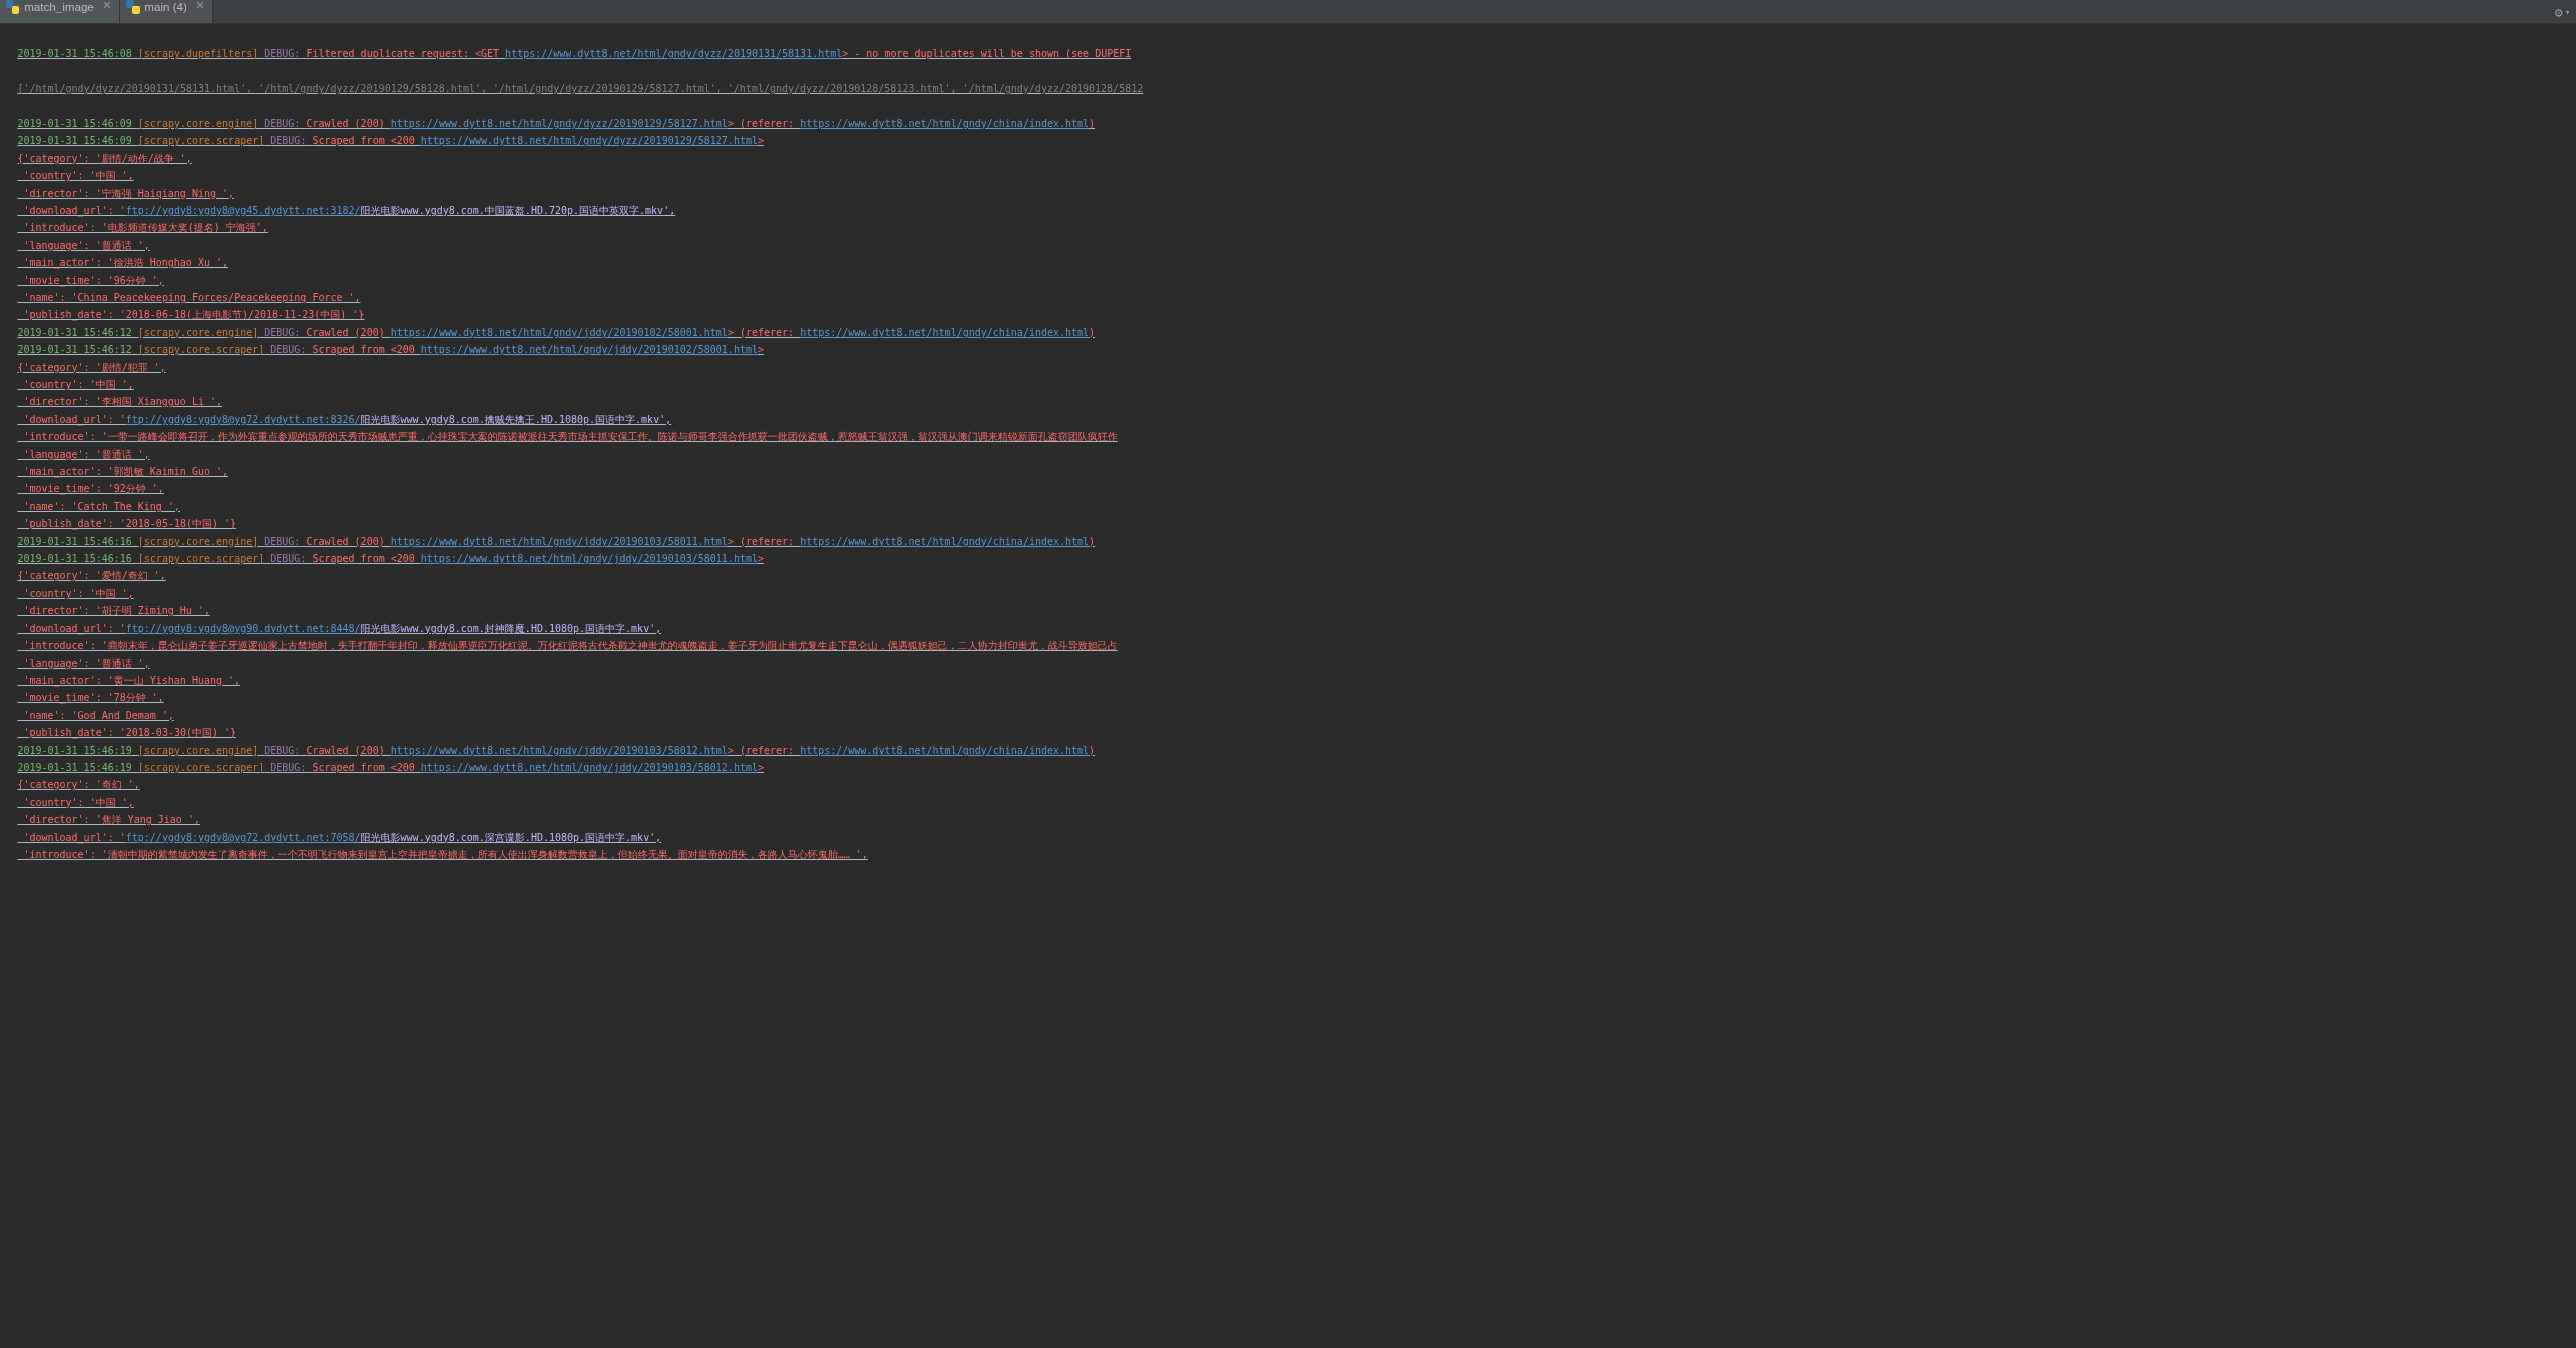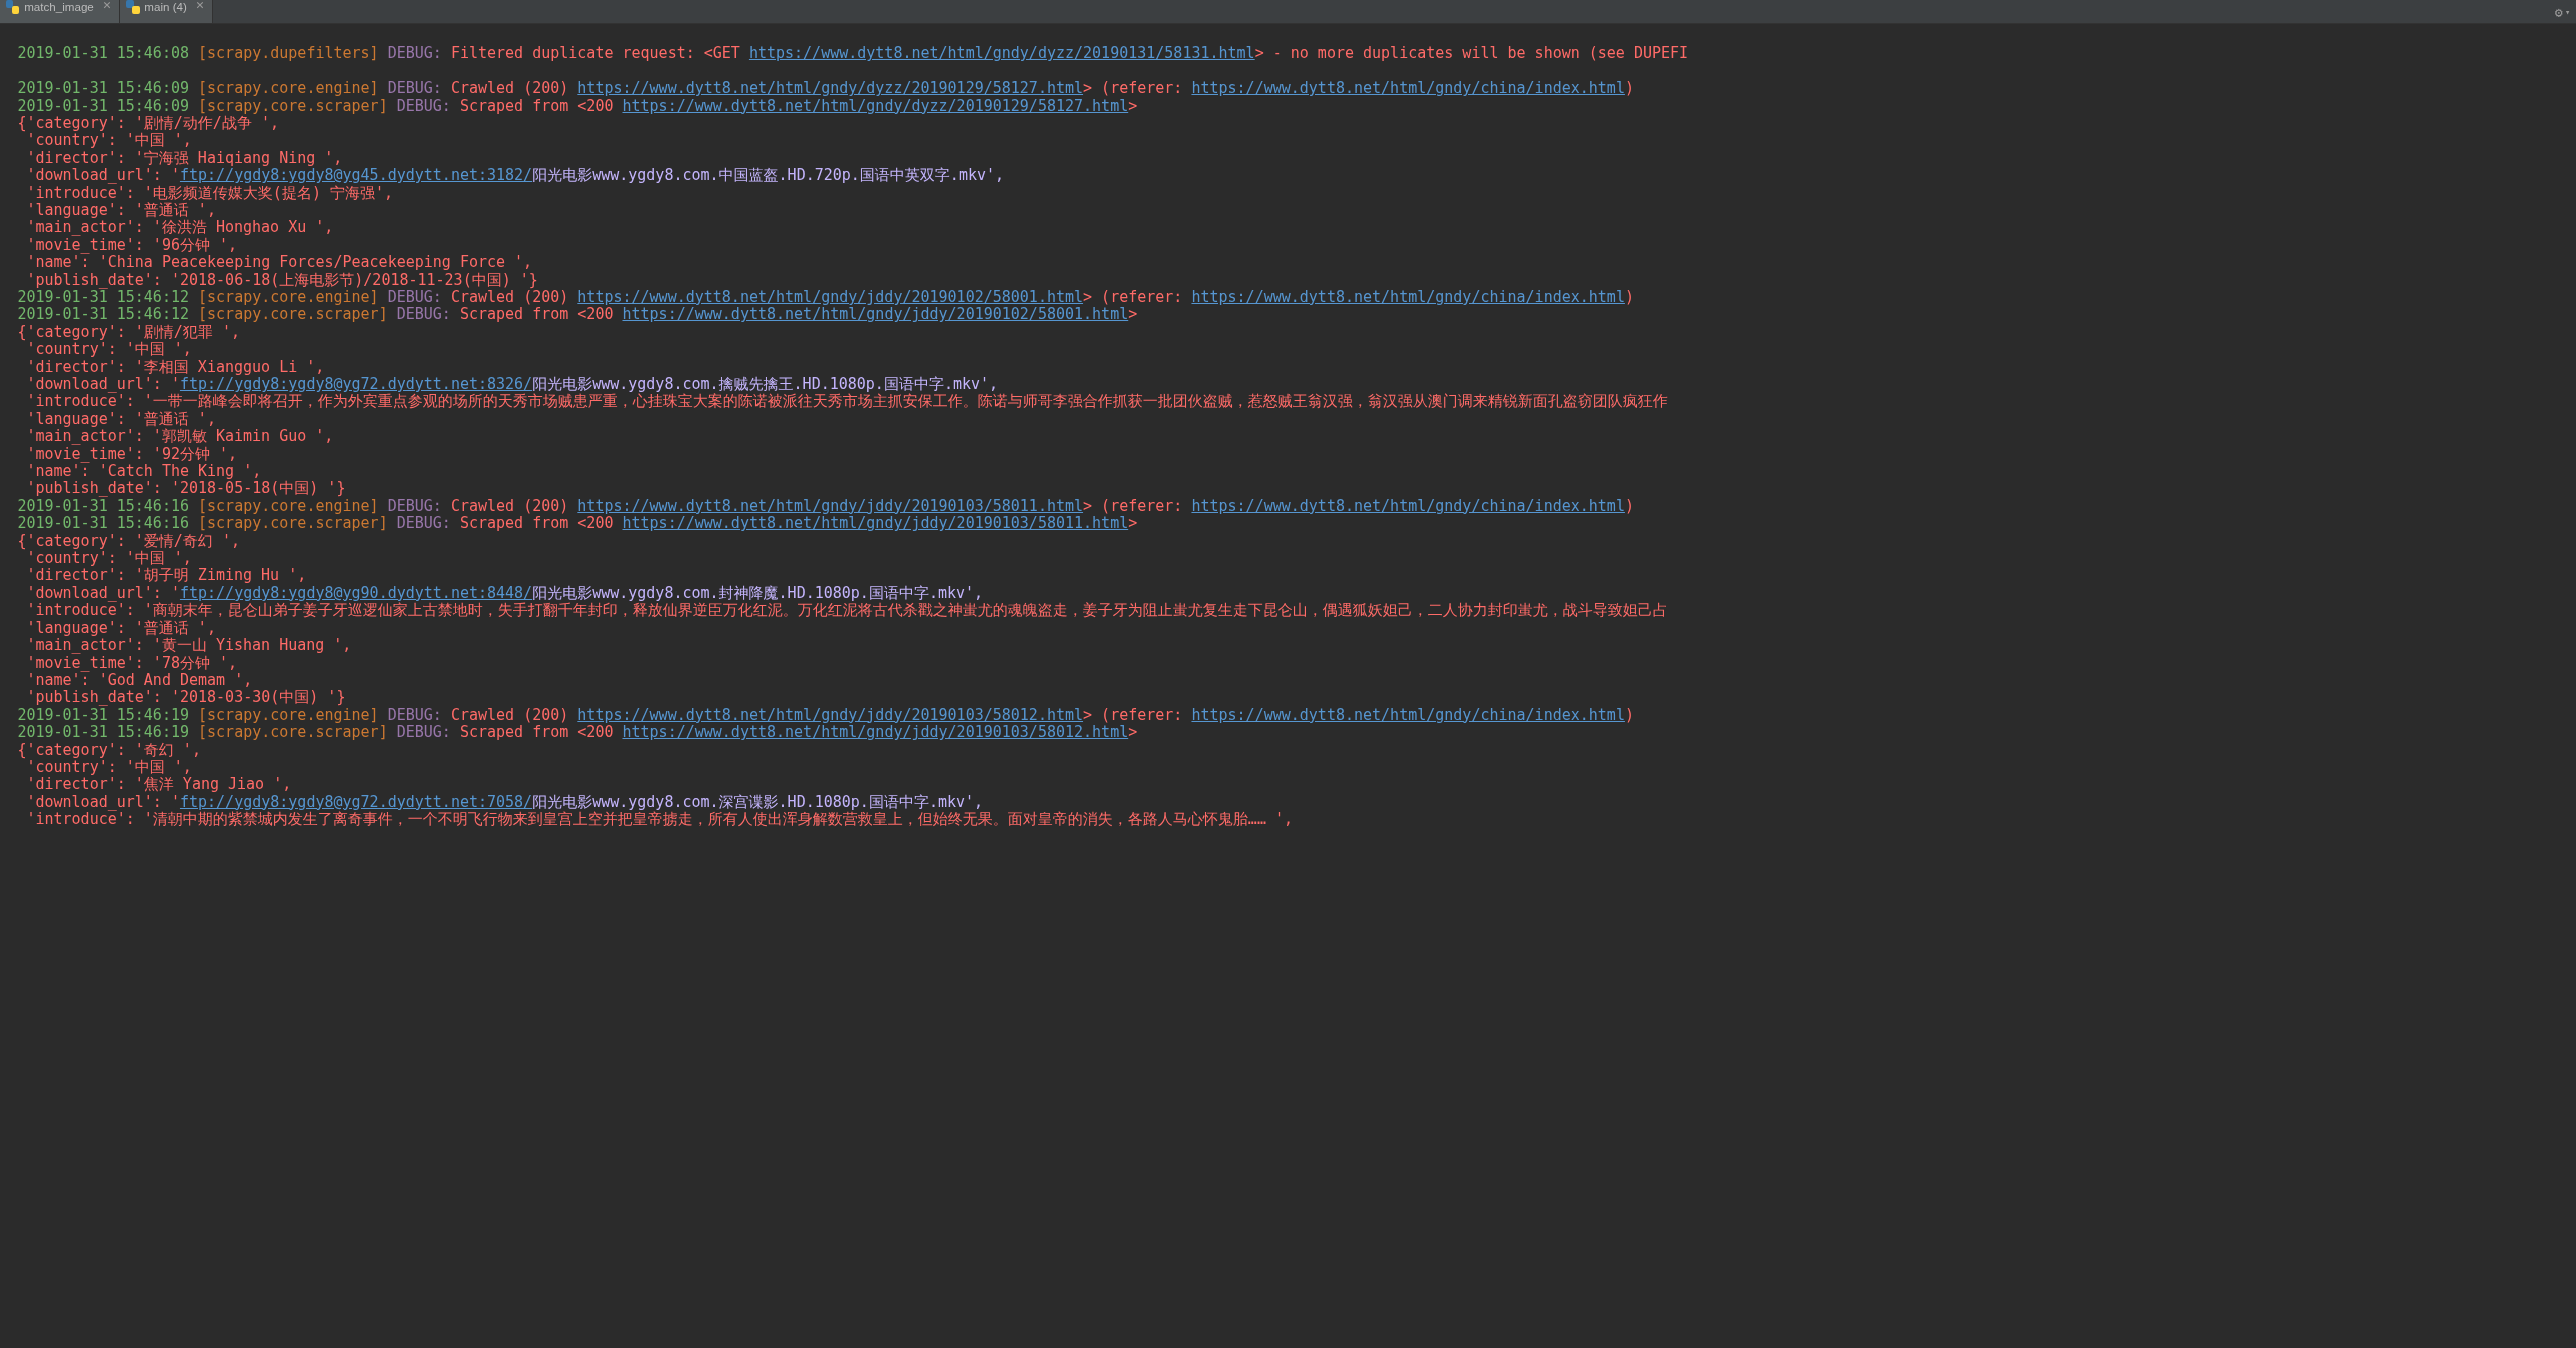--- a/index.html
+++ b/index.html
@@ -66,23 +66,24 @@
     color: #9a9a9a;
     font-size: 13.6px;
     cursor: pointer;
   }
   .gear .chev { font-size:8.7px; margin-left:1.9px; }
 
   .console {
     padding: 3.9px 5.8px 7.7px 17.4px;
     white-space: pre;
     line-height: 17.4px;
-    font-size: 15px;
+    font-size: 10px;
     overflow: hidden;
     letter-spacing: 0;
+    text-decoration: underline;
   }
   .l   { display:block; white-space:pre; }
   .ts  { color:#72b76b; }             
   .mod { color:#cc7832; }             
   .dbg { color:#9876aa; }             
   .key { color:#ff6b68; }             
   .lnk { color:#5696d1; text-decoration:underline; cursor:pointer; }
   .sfx { color:#c4b5fd; }             
   .gry { color:#808080; }
 </style>
@@ -102,15 +103,16 @@
   </div>
   <div class="spacer"></div>
   <div class="gear">
     <span>⚙</span>
       <span class="chev">▾</span>
   </div>
 </div>
 
 <div class="console">
 <span class="l"><span class="ts">2019-01-31 15:46:08</span> <span class="mod">[scrapy.dupefilters]</span> <span class="dbg">DEBUG:</span> <span class="key">Filtered duplicate request: &lt;GET </span><span class="lnk">https://www.dytt8.net/html/gndy/dyzz/20190131/58131.html</span><span class="key">&gt; - no more duplicates will be shown (see DUPEFI</span></span>
+<span class="l gry">['/html/gndy/dyzz/20190131/58131.html', '/html/gndy/dyzz/20190129/58128.html', '/html/gndy/dyzz/20190129/58127.html', '/html/gndy/dyzz/20190128/58123.html', '/html/gndy/dyzz/20190128/5812</span>
 <div id="blocks"><span class="l"><span class="ts">2019-01-31 15:46:09</span> <span class="mod">[scrapy.core.engine]</span> <span class="dbg">DEBUG:</span> <span class="key">Crawled (200) <get <="" span=""><span class="lnk">https://www.dytt8.net/html/gndy/dyzz/20190129/58127.html</span><span class="key">&gt; (referer: </span><span class="lnk">https://www.dytt8.net/html/gndy/china/index.html</span><span class="key">)</span></get></span></span><span class="l"><span class="ts">2019-01-31 15:46:09</span> <span class="mod">[scrapy.core.scraper]</span> <span class="dbg">DEBUG:</span> <span class="key">Scraped from &lt;200 </span><span class="lnk">https://www.dytt8.net/html/gndy/dyzz/20190129/58127.html</span><span class="key">&gt;</span></span><span class="l key">{'category': '剧情/动作/战争 ',</span><span class="l key"> 'country': '中国 ',</span><span class="l key"> 'director': '宁海强 Haiqiang Ning ',</span><span class="l"><span class="key"> 'download_url': '</span><span class="lnk">ftp://ygdy8:ygdy8@yg45.dydytt.net:3182/</span><span class="sfx">阳光电影www.ygdy8.com.中国蓝盔.HD.720p.国语中英双字.mkv',</span></span><span class="l key"> 'introduce': '电影频道传媒大奖(提名) 宁海强',</span><span class="l key"> 'language': '普通话 ',</span><span class="l key"> 'main_actor': '徐洪浩 Honghao Xu ',</span><span class="l key"> 'movie_time': '96分钟 ',</span><span class="l key"> 'name': 'China Peacekeeping Forces/Peacekeeping Force ',</span><span class="l key"> 'publish_date': '2018-06-18(上海电影节)/2018-11-23(中国) '}</span><span class="l"><span class="ts">2019-01-31 15:46:12</span> <span class="mod">[scrapy.core.engine]</span> <span class="dbg">DEBUG:</span> <span class="key">Crawled (200) <get <="" span=""><span class="lnk">https://www.dytt8.net/html/gndy/jddy/20190102/58001.html</span><span class="key">&gt; (referer: </span><span class="lnk">https://www.dytt8.net/html/gndy/china/index.html</span><span class="key">)</span></get></span></span><span class="l"><span class="ts">2019-01-31 15:46:12</span> <span class="mod">[scrapy.core.scraper]</span> <span class="dbg">DEBUG:</span> <span class="key">Scraped from &lt;200 </span><span class="lnk">https://www.dytt8.net/html/gndy/jddy/20190102/58001.html</span><span class="key">&gt;</span></span><span class="l key">{'category': '剧情/犯罪 ',</span><span class="l key"> 'country': '中国 ',</span><span class="l key"> 'director': '李相国 Xiangguo Li ',</span><span class="l"><span class="key"> 'download_url': '</span><span class="lnk">ftp://ygdy8:ygdy8@yg72.dydytt.net:8326/</span><span class="sfx">阳光电影www.ygdy8.com.擒贼先擒王.HD.1080p.国语中字.mkv',</span></span><span class="l key"> 'introduce': '一带一路峰会即将召开，作为外宾重点参观的场所的天秀市场贼患严重，心挂珠宝大案的陈诺被派往天秀市场主抓安保工作。陈诺与师哥李强合作抓获一批团伙盗贼，惹怒贼王翁汉强，翁汉强从澳门调来精锐新面孔盗窃团队疯狂作</span><span class="l key"> 'language': '普通话 ',</span><span class="l key"> 'main_actor': '郭凯敏 Kaimin Guo ',</span><span class="l key"> 'movie_time': '92分钟 ',</span><span class="l key"> 'name': 'Catch The King ',</span><span class="l key"> 'publish_date': '2018-05-18(中国) '}</span><span class="l"><span class="ts">2019-01-31 15:46:16</span> <span class="mod">[scrapy.core.engine]</span> <span class="dbg">DEBUG:</span> <span class="key">Crawled (200) <get <="" span=""><span class="lnk">https://www.dytt8.net/html/gndy/jddy/20190103/58011.html</span><span class="key">&gt; (referer: </span><span class="lnk">https://www.dytt8.net/html/gndy/china/index.html</span><span class="key">)</span></get></span></span><span class="l"><span class="ts">2019-01-31 15:46:16</span> <span class="mod">[scrapy.core.scraper]</span> <span class="dbg">DEBUG:</span> <span class="key">Scraped from &lt;200 </span><span class="lnk">https://www.dytt8.net/html/gndy/jddy/20190103/58011.html</span><span class="key">&gt;</span></span><span class="l key">{'category': '爱情/奇幻 ',</span><span class="l key"> 'country': '中国 ',</span><span class="l key"> 'director': '胡子明 Ziming Hu ',</span><span class="l"><span class="key"> 'download_url': '</span><span class="lnk">ftp://ygdy8:ygdy8@yg90.dydytt.net:8448/</span><span class="sfx">阳光电影www.ygdy8.com.封神降魔.HD.1080p.国语中字.mkv',</span></span><span class="l key"> 'introduce': '商朝末年，昆仑山弟子姜子牙巡逻仙家上古禁地时，失手打翻千年封印，释放仙界逆臣万化红泥。万化红泥将古代杀戳之神蚩尤的魂魄盗走，姜子牙为阻止蚩尤复生走下昆仑山，偶遇狐妖妲己，二人协力封印蚩尤，战斗导致妲己占</span><span class="l key"> 'language': '普通话 ',</span><span class="l key"> 'main_actor': '黄一山 Yishan Huang ',</span><span class="l key"> 'movie_time': '78分钟 ',</span><span class="l key"> 'name': 'God And Demam ',</span><span class="l key"> 'publish_date': '2018-03-30(中国) '}</span><span class="l"><span class="ts">2019-01-31 15:46:19</span> <span class="mod">[scrapy.core.engine]</span> <span class="dbg">DEBUG:</span> <span class="key">Crawled (200) <get <="" span=""><span class="lnk">https://www.dytt8.net/html/gndy/jddy/20190103/58012.html</span><span class="key">&gt; (referer: </span><span class="lnk">https://www.dytt8.net/html/gndy/china/index.html</span><span class="key">)</span></get></span></span><span class="l"><span class="ts">2019-01-31 15:46:19</span> <span class="mod">[scrapy.core.scraper]</span> <span class="dbg">DEBUG:</span> <span class="key">Scraped from &lt;200 </span><span class="lnk">https://www.dytt8.net/html/gndy/jddy/20190103/58012.html</span><span class="key">&gt;</span></span><span class="l key">{'category': '奇幻 ',</span><span class="l key"> 'country': '中国 ',</span><span class="l key"> 'director': '焦洋 Yang Jiao ',</span><span class="l"><span class="key"> 'download_url': '</span><span class="lnk">ftp://ygdy8:ygdy8@yg72.dydytt.net:7058/</span><span class="sfx">阳光电影www.ygdy8.com.深宫谍影.HD.1080p.国语中字.mkv',</span></span><span class="l key"> 'introduce': '清朝中期的紫禁城内发生了离奇事件，一个不明飞行物来到皇宫上空并把皇帝掳走，所有人使出浑身解数营救皇上，但始终无果。面对皇帝的消失，各路人马心怀鬼胎…… ',</span></div>
 </div>
 
 
 </body></html>

